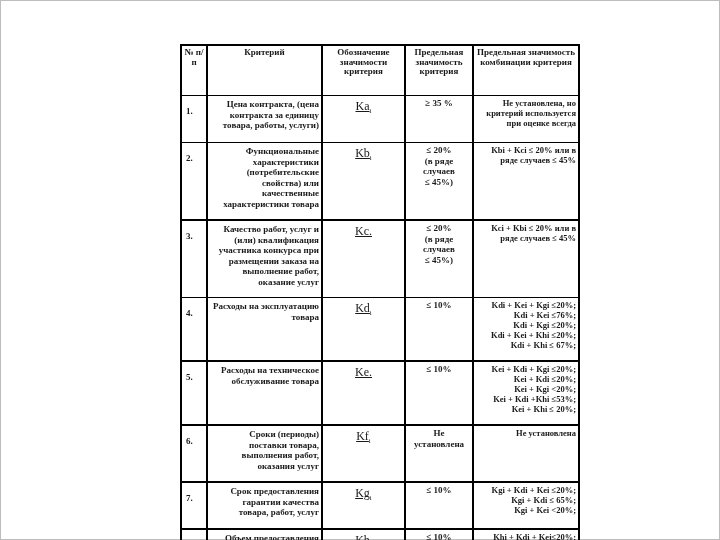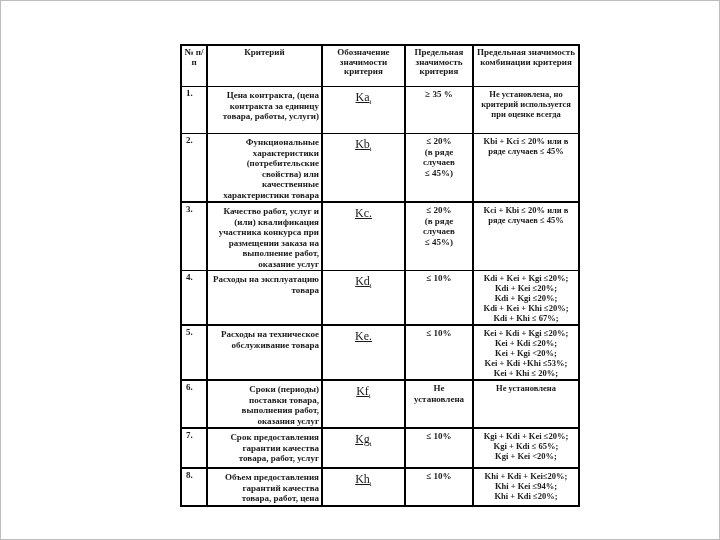--- a/index.html
+++ b/index.html
@@ -9,33 +9,33 @@
     overflow:hidden;
   }
   .page-frame{position:absolute;inset:0;border:1px solid #bdbdbd;pointer-events:none;}
   .tbl-wrap{position:absolute;left:180px;top:44px;}
   table{
     border-collapse:collapse;table-layout:fixed;width:398px;
     border:2px solid #000;
   }
   th,td{
     border:1px solid #000;border-left-width:2px;border-right-width:2px;
-    vertical-align:top;padding:1px 2px;overflow:hidden;
+    vertical-align:top;padding:10px 2px;overflow:hidden;
   }
   thead th{
     font-weight:bold;font-size:9px;line-height:9.5px;text-align:center;
     height:37px;padding-top:2px;border-bottom-width:1px;
   }
   tbody td{font-size:9px;line-height:10.5px;font-weight:bold;}
   td.c-num{text-align:left;padding-left:4px;}
   td.c-crit{text-align:right;padding-left:3px;padding-top:3px;}
   td.c-sym{text-align:center;font-size:12px;font-weight:normal;padding-top:5px;text-decoration:underline;}
   td.c-sym sub{font-size:7px;line-height:0;}
   td.c-lim{text-align:center;padding-top:2px;}
-  td.c-comb{text-align:center;font-size:8.5px;line-height:10px;padding-top:2px;}
+  td.c-comb{text-align:right;font-size:8.5px;line-height:10px;padding-top:2px;}
   
   tbody tr:nth-child(1){height:47px;}
   tbody tr:nth-child(2){height:63px;}
   tbody tr:nth-child(3){height:64px;}
   tbody tr:nth-child(4){height:51px;}
   tbody tr:nth-child(5){height:54px;}
   tbody tr:nth-child(6){height:46px;}
   tbody tr:nth-child(7){height:40px;}
   tbody tr:nth-child(8){height:33px;}
   
@@ -110,21 +110,21 @@
         </tr>
         <tr>
           <td class="c-num">4.</td>
           <td class="c-crit">Расходы на эксплуатацию товара</td>
           <td class="c-sym"><span>Kd</span><sub>i</sub></td>
           <td class="c-lim">
             <div>≤ 10%</div>
           </td>
           <td class="c-comb">
             <div>Kdi + Kei + Kgi ≤20%;</div>
-            <div>Kdi + Kei ≤20%;</div>
+            <div>Kdi + Kei ≤76%;</div>
             <div>Kdi + Kgi ≤20%;</div>
             <div>Kdi + Kei + Khi ≤20%;</div>
             <div>Kdi + Khi ≤ 67%;</div>
           </td>
         </tr>
         <tr>
           <td class="c-num">5.</td>
           <td class="c-crit">Расходы на техническое обслуживание товара</td>
           <td class="c-sym"><span>Ke.</span></td>
           <td class="c-lim">

